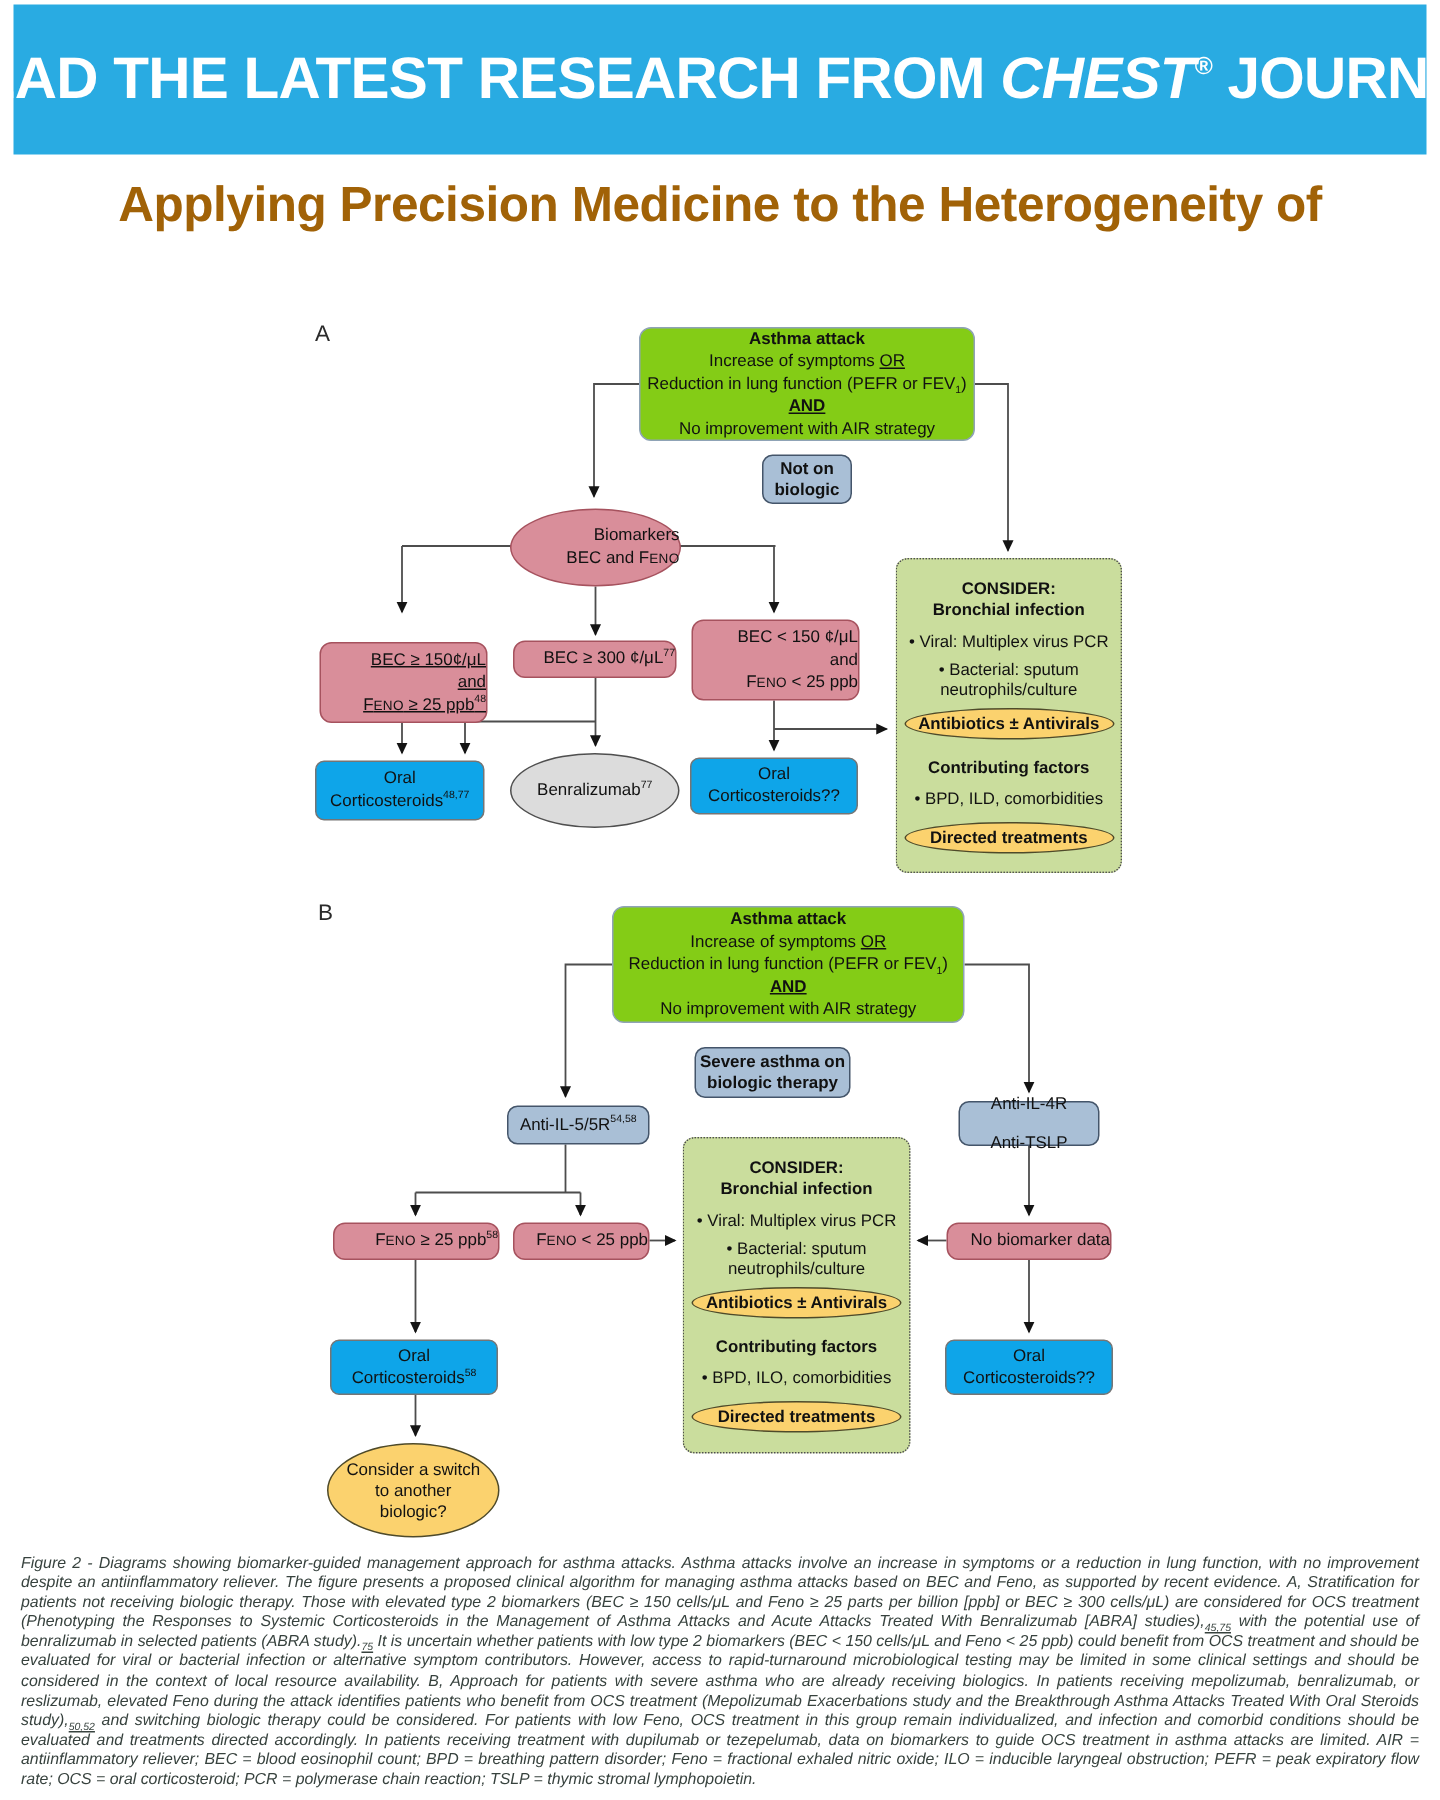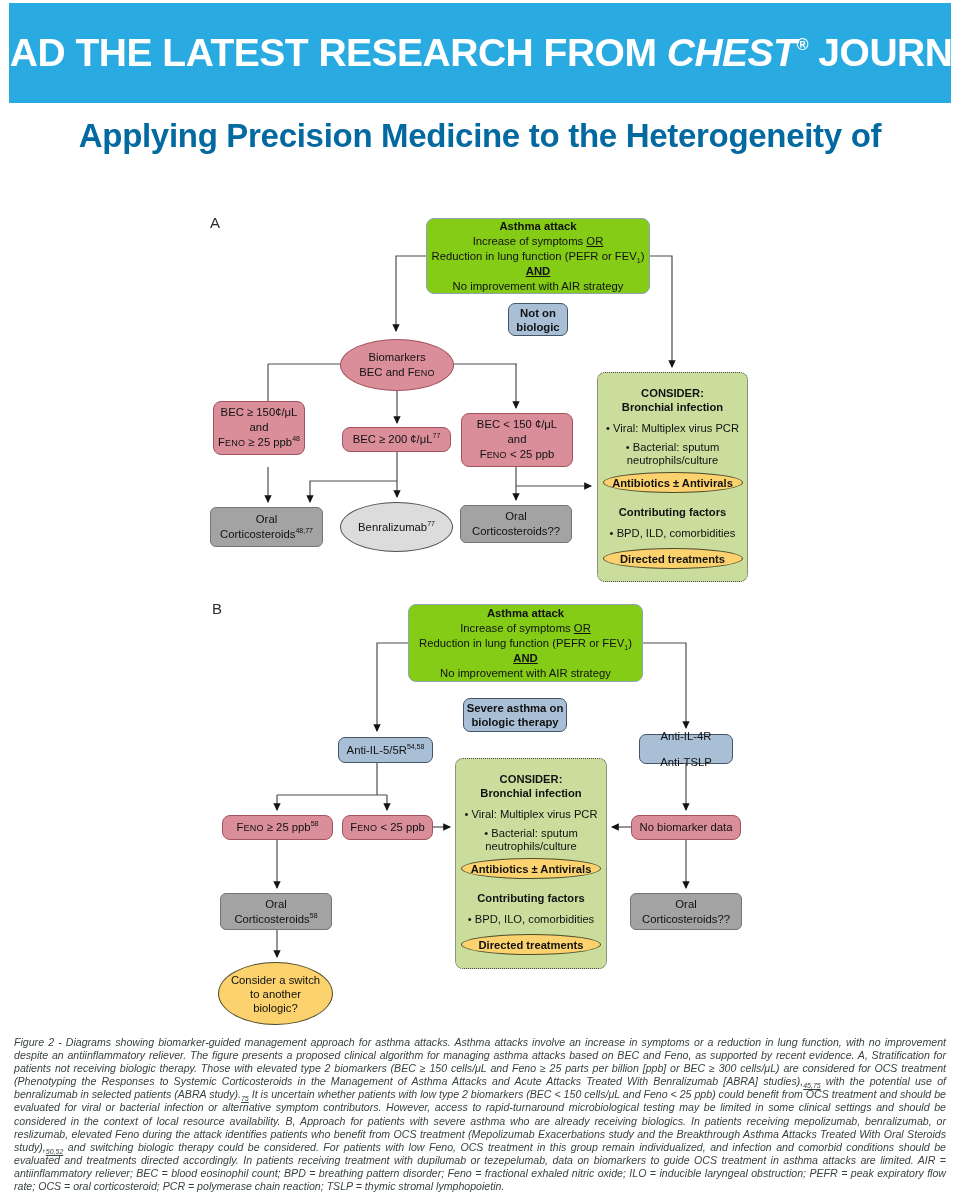--- a/index.html
+++ b/index.html
@@ -6,31 +6,31 @@
   .page{position:relative;width:960px;height:1200px;background:#ffffff;overflow:hidden;
         font-family:"Liberation Sans",sans-serif;color:#111;}
   
   .banner{position:absolute;left:9px;top:3px;width:942px;height:100px;background:#29abe2;
           display:flex;align-items:center;justify-content:center;}
   .banner-text{color:#ffffff;font-weight:700;font-size:39px;letter-spacing:-0.5px;white-space:nowrap;}
   .banner .run-i{font-style:italic;}
   .banner .run-sup{font-size:0.42em;vertical-align:0.95em;}
   
   .title{position:absolute;left:0;top:113px;width:960px;margin:0;text-align:center;
-         font-size:33px;line-height:46px;font-weight:700;color:#0369a1;letter-spacing:-0.3px;}
+         font-size:33px;line-height:46px;font-weight:700;color:#a16207;letter-spacing:-0.3px;}
   
   .dlabel{position:absolute;font-size:15px;color:#2b2b2b;}
   
   .box{position:absolute;box-sizing:border-box;display:flex;flex-direction:column;
        align-items:center;justify-content:center;text-align:center;font-size:11.3px;line-height:15px;}
   .ln{white-space:nowrap;}
   .blue{background:#84cc16;border:1.4px solid #8fa3b6;border-radius:8px;}
   .steel{background:#a9bfd6;border:1.6px solid #44556a;border-radius:7px;font-weight:700;line-height:14px;}
-  .pink{background:#d98e9a;border:1.6px solid #a6525e;border-radius:8px;line-height:15px;}
-  .gray{background:#a3a3a3;border:1.4px solid #757575;border-radius:6px;line-height:15px;}
+  .pink{background:#d98e9a;border:1.6px solid #a6525e;border-radius:8px;line-height:15px;align-items:flex-end;}
+  .gray{background:#0ea5e9;border:1.4px solid #757575;border-radius:6px;line-height:15px;}
   .ellipse{border-radius:50%;}
   .egray{background:#dcdcdc;border:1.4px solid #4f4f4f;}
   .eyellow{background:#fbd26e;border:1.4px solid #4e4a2a;}
   
   .green{background:#cadd9d;border:1.6px dotted #4f4f4f;border-radius:8px;
          justify-content:flex-start;padding-top:13px;font-size:11.2px;line-height:14px;}
   .g-title{font-weight:700;line-height:14px;}
   .g-line{line-height:13px;}
   .yellow-pill{background:#fbd26e;border:1.3px solid #4e4a2a;border-radius:50%;
                width:138px;height:19px;display:flex;align-items:center;justify-content:center;
@@ -111,28 +111,28 @@
   <div class="box steel" style="left:508px;top:303px;width:60px;height:33px;">
     <div class="ln">Not on</div>
     <div class="ln">biologic</div>
   </div>
 
   <div class="box pink ellipse" style="left:340px;top:339px;width:114px;height:52px;">
     <div class="ln"><span>Biomarkers</span></div>
     <div class="ln"><span>BEC and F</span><span class="run-sc">ENO</span></div>
   </div>
 
-  <div class="box pink" style="left:213px;top:401px;width:92px;height:54px;">
+  <div class="box pink" style="left:213px;top:428px;width:112px;height:54px;text-decoration:underline;">
     <div class="ln"><span>BEC ≥ 150¢/μL</span></div>
     <div class="ln"><span>and</span></div>
     <div class="ln"><span>F</span><span class="run-sc">ENO</span><span> ≥ 25 ppb</span><span class="run-sup">48</span></div>
   </div>
 
   <div class="box pink" style="left:342px;top:427px;width:109px;height:25px;">
-    <div class="ln"><span>BEC ≥ 200 ¢/μL</span><span class="run-sup">77</span></div>
+    <div class="ln"><span>BEC ≥ 300 ¢/μL</span><span class="run-sup">77</span></div>
   </div>
 
   <div class="box pink" style="left:461px;top:413px;width:112px;height:54px;">
     <div class="ln"><span>BEC &lt; 150 ¢/μL</span></div>
     <div class="ln"><span>and</span></div>
     <div class="ln"><span>F</span><span class="run-sc">ENO</span><span> &lt; 25 ppb</span></div>
   </div>
 
   <div class="box gray" style="left:210px;top:507px;width:113px;height:40px;">
     <div class="ln"><span>Oral</span></div>

